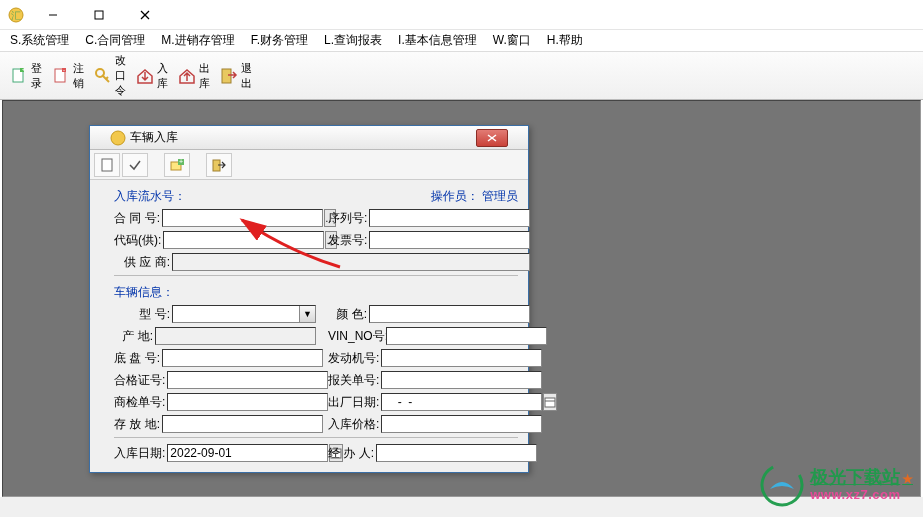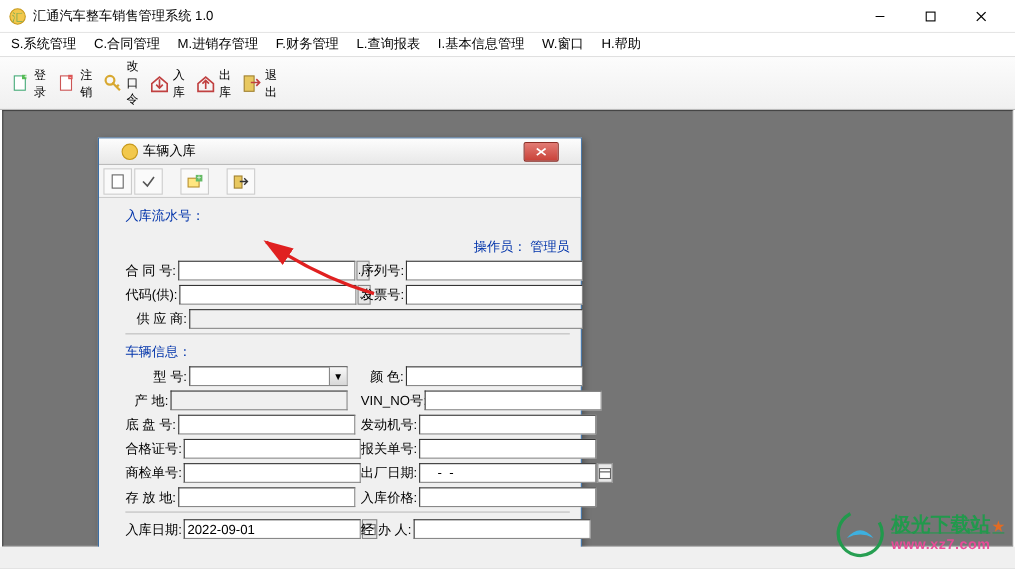--- a/index.html
+++ b/index.html
@@ -33,21 +33,21 @@
 .dialog-title .close-btn { width: 32px; height: 18px; background: linear-gradient(#e27b74,#c94239); border: 1px solid #8b2d26; border-radius: 2px; display: flex; align-items: center; justify-content: center; color: #fff; font-size: 11px; cursor: pointer; font-weight: bold; }
 
 
 .dtoolbar { height: 30px; background: #f5f5f5; border-bottom: 1px solid #ccc; display: flex; align-items: center; padding: 2px 4px; gap: 2px; }
 .dtoolbar .dtb-btn { width: 26px; height: 24px; border: 1px solid #ccc; background: #fafafa; display: flex; align-items: center; justify-content: center; cursor: pointer; }
 .dtoolbar .sep { margin: 0 6px; }
 
 
 .dbody { padding: 6px 10px 10px 24px; }
 .section-hdr { color: #0033aa; font-size: 12px; display: flex; justify-content: space-between; padding: 2px 0 4px 0; }
-.section-hdr .right { color: #0033aa; margin-top: 28px; }
+.section-hdr .right { color: #0033aa; }
 .section-divider { border-top: 1px solid #bbb; margin: 4px 0 6px 0; }
 
 .form-grid { display: grid; grid-template-columns: 202px 202px; column-gap: 12px; row-gap: 4px; }
 .fld { display: flex; align-items: flex-end; }
 .fld label { width: 58px; text-align: right; color: #000; font-size: 12px; padding-right: 2px; letter-spacing: 0; white-space: nowrap; }
 .fld .inp { flex: 1; height: 18px; border: 1px inset #888; background: #fff; font-size: 12px; padding: 0 2px; }
 .fld .inp.readonly { background: #f0f0f0; }
 .fld .btn-lookup { width: 20px; height: 18px; border: 1px solid #888; background: #e8e8e8; margin-left: 1px; font-size: 10px; display: flex; align-items: center; justify-content: center; cursor: pointer; }
 .fld .combo { flex: 1; height: 18px; border: 1px inset #888; background: #fff; display: flex; }
 .fld .combo .cval { flex: 1; }
@@ -72,21 +72,20 @@
 </head>
 <body>
 
 <div class="titlebar">
   <span class="app-icon">
     <svg viewBox="0 0 16 16">
         <circle cx="8" cy="8" r="7" fill="#f2c84c" stroke="#c79a1e"></circle>
         <text x="8" y="12" text-anchor="middle" font-size="10" fill="#7a5">汇</text>
       </svg>
   </span>
-  <span class="title">汇通汽车整车销售管理系统 1.0</span>
   <div class="win-btns">
     <div class="win-btn">
       <svg width="10" height="10" viewBox="0 0 10 10">
           <line x1="1" y1="5" x2="9" y2="5" stroke="#000" stroke-width="1"></line>
         </svg>
     </div>
     <div class="win-btn">
       <svg width="10" height="10" viewBox="0 0 10 10">
           <rect x="1" y="1" width="8" height="8" fill="none" stroke="#000" stroke-width="1"></rect>
         </svg>

